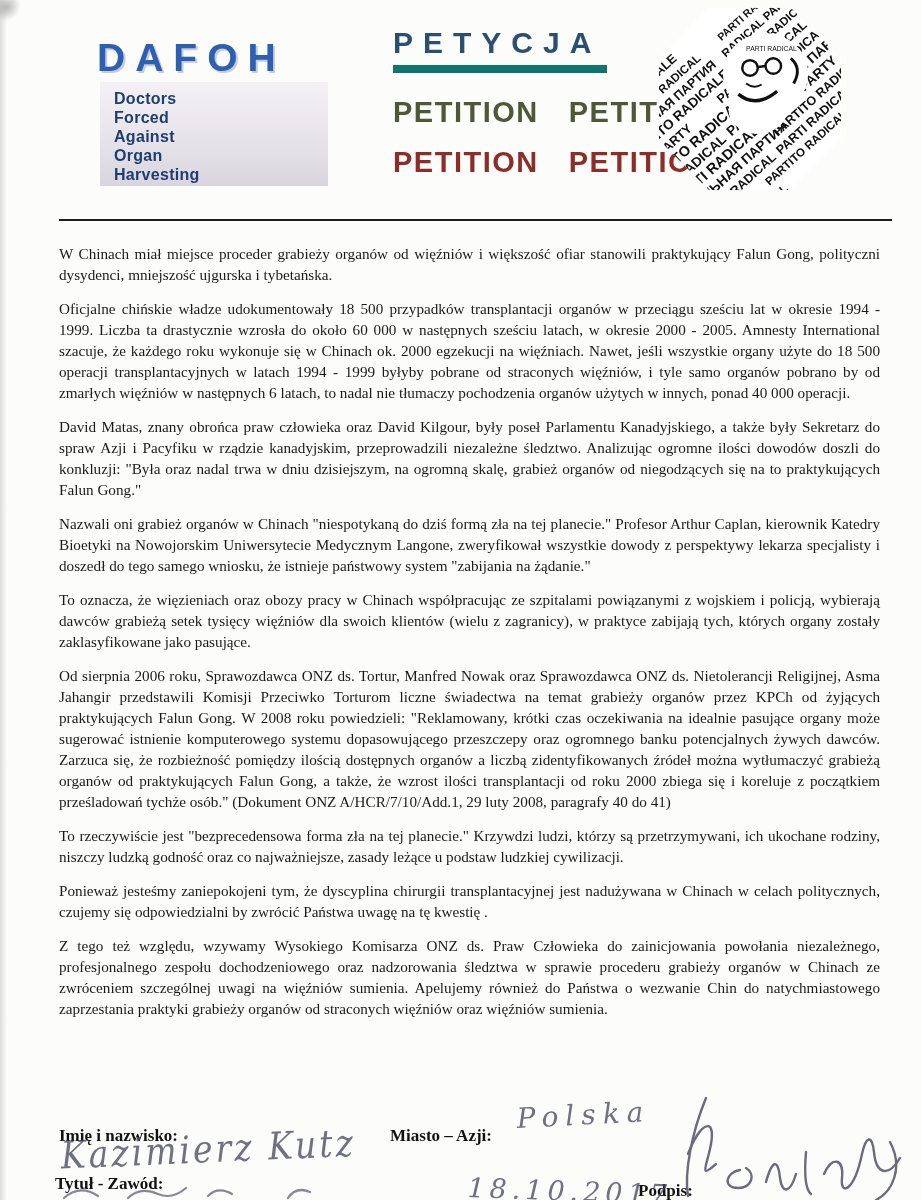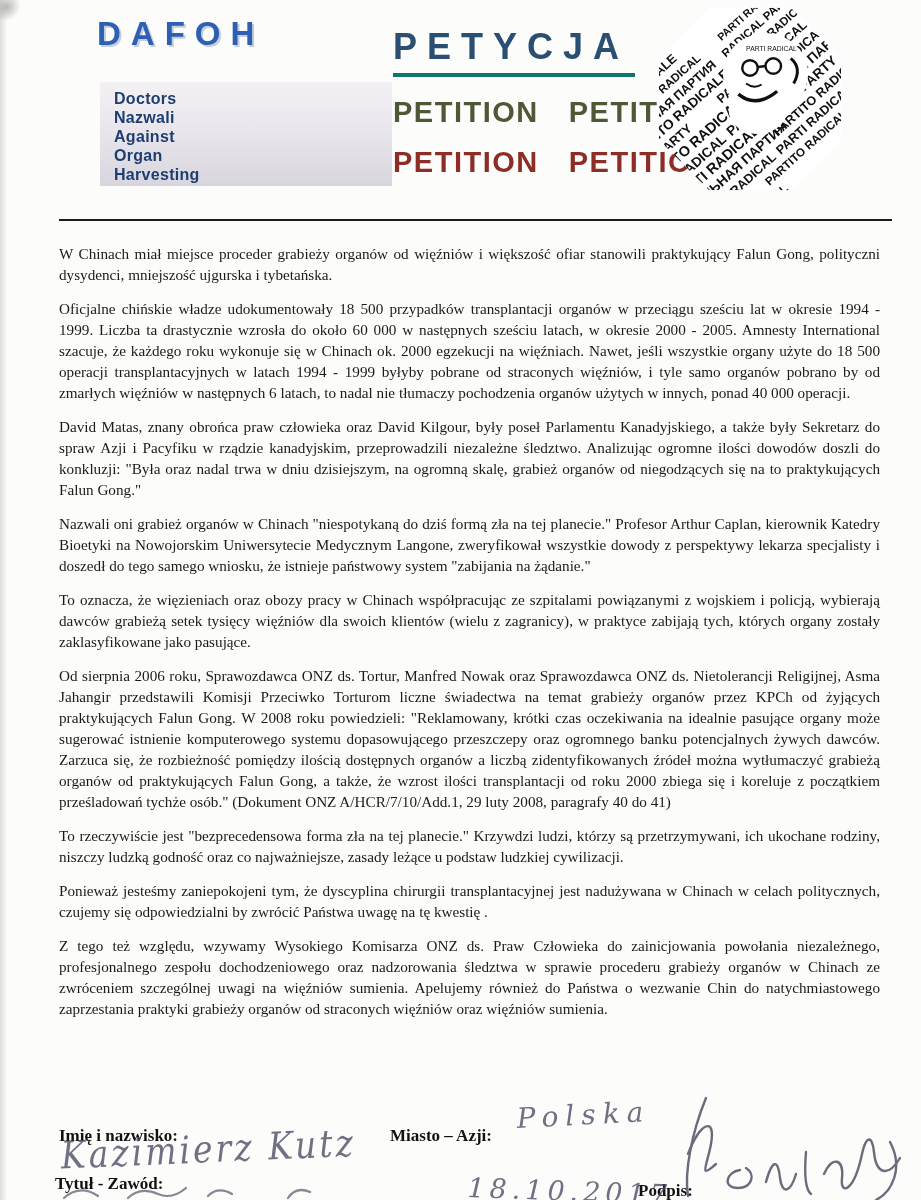--- a/index.html
+++ b/index.html
@@ -7,38 +7,38 @@
     position:relative;width:921px;height:1200px;margin:0 auto;
     background:#fcfcfa;overflow:hidden;
     font-family:"Liberation Serif",serif;color:#1a1a1a;
   }
   .edge-shade{position:absolute;left:0;top:0;width:7px;height:100%;
     background:linear-gradient(90deg,rgba(110,110,108,0.22),rgba(110,110,108,0));pointer-events:none;}
   .corner-smudge{position:absolute;left:-6px;top:-8px;width:26px;height:30px;
     background:radial-gradient(closest-side,rgba(60,60,60,0.35),rgba(60,60,60,0));transform:rotate(35deg);}
   
   .dafoh-acronym{
-    position:absolute;left:97px;top:15px;
+    position:absolute;left:97px;top:36px;
     font-family:"Liberation Sans",sans-serif;font-weight:bold;
-    font-size:33px;letter-spacing:10px;color:#2d60b3;
+    font-size:39px;letter-spacing:10px;color:#2d60b3;
     text-shadow:2px 2px 0 rgba(150,165,195,0.55);
   }
   .dafoh-box{
-    position:absolute;left:100px;top:82px;width:292px;height:104px;
+    position:absolute;left:100px;top:82px;width:228px;height:104px;
     background:linear-gradient(180deg,#f4f1f5 0%,#e7e3ea 55%,#d9d5de 100%);
     box-sizing:border-box;padding:7px 0 0 14px;
     font-family:"Liberation Sans",sans-serif;font-weight:bold;
     font-size:16px;line-height:19px;color:#1c3e70;letter-spacing:0.3px;
   }
   
   .petycja{
     position:absolute;left:393px;top:26px;
     font-family:"Liberation Sans",sans-serif;font-weight:bold;
-    font-size:36px;letter-spacing:10px;color:#2b4e73;
-    border-bottom:4px solid #0f766e;padding:0 6px 5px 0;text-align:right;
+    font-size:30px;letter-spacing:10px;color:#2b4e73;
+    border-bottom:8px solid #0f766e;padding:0 6px 5px 0;text-align:right;
   }
   .pet-row{
     position:absolute;left:393px;
     font-family:"Liberation Sans",sans-serif;font-weight:bold;
     font-size:29px;letter-spacing:1.5px;
   }
   .pet-row span{margin-right:30px;}
   .pet-green{top:96px;color:#4e5837;}
   .pet-red{top:146px;color:#8c2e27;}
   .emblem{position:absolute;left:653px;top:2px;}
@@ -72,21 +72,21 @@
 </head>
 <body>
 
 <div class="page">
   <div class="edge-shade"></div>
   <div class="corner-smudge"></div>
 
   <div class="dafoh-acronym">DAFOH</div>
   <div class="dafoh-box">
     <div>Doctors</div>
-    <div>Nazwali</div>
+    <div>Forced</div>
     <div>Against</div>
     <div>Organ</div>
     <div>Harvesting</div>
   </div>
 
   <div class="petycja">PETYCJA</div>
   <div class="pet-row pet-green">
     <span>PETITION</span><span>PETITION</span>
   </div>
   <div class="pet-row pet-red">

